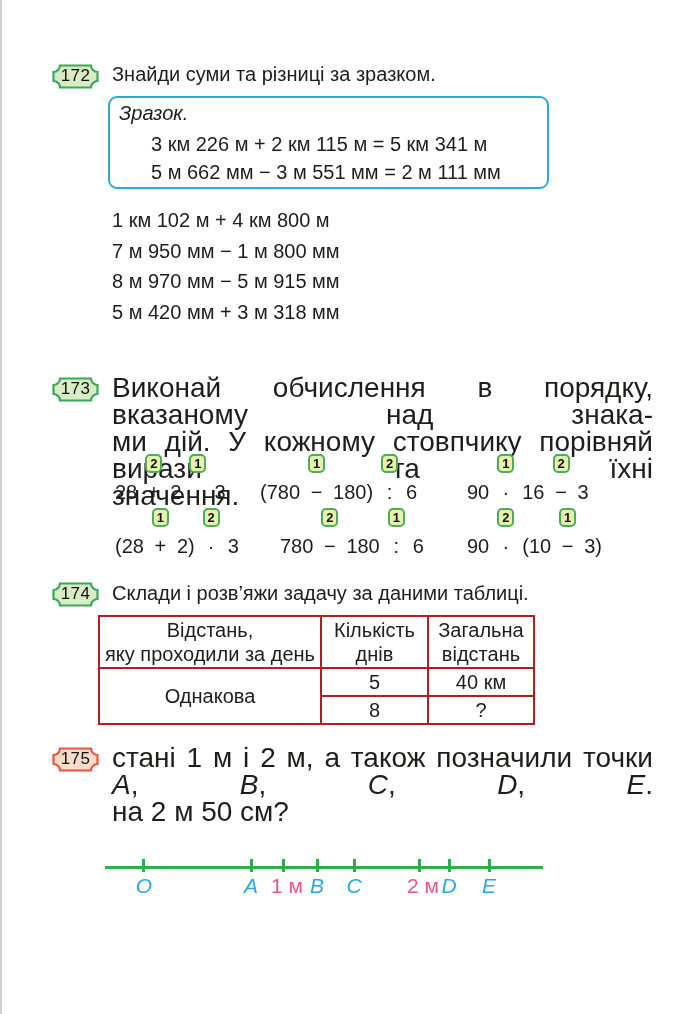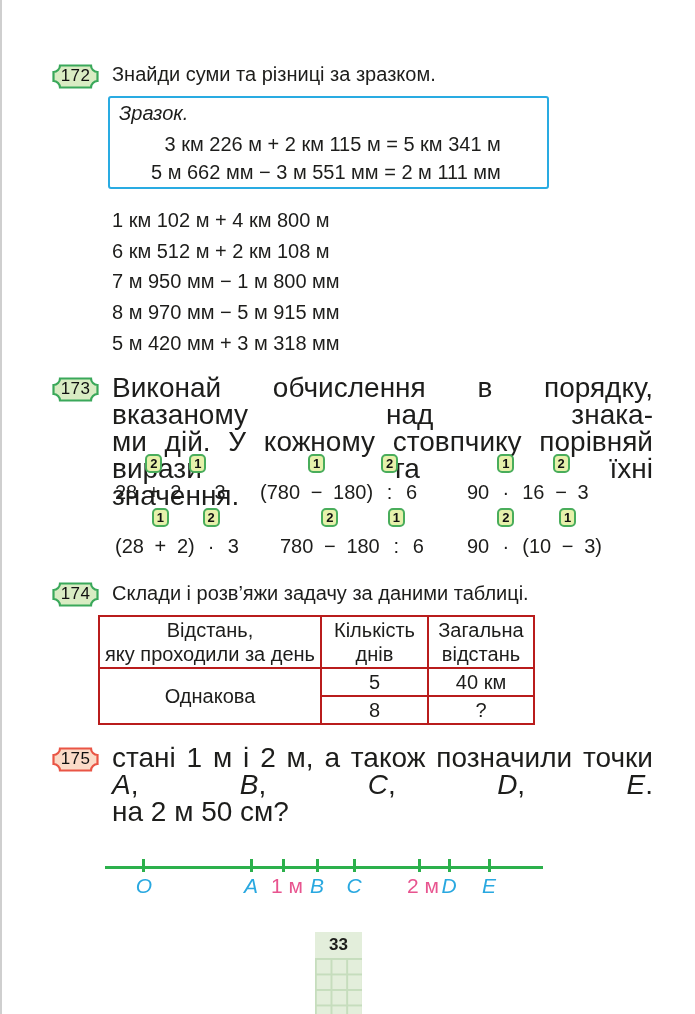--- a/index.html
+++ b/index.html
@@ -22,21 +22,21 @@
   
   .title{position:absolute;font-size:20px;line-height:24px;}
   .para{position:absolute;width:541px;font-size:28px;line-height:27px;}
   .pline{white-space:nowrap;}
   .pline.fill{white-space:normal;text-align:justify;text-align-last:justify;}
   .it{font-style:italic;}
 
   
   .samplebox{
     position:absolute;left:108px;top:96px;width:441px;height:93px;
-    border:2.5px solid #29abe2;border-radius:3px;box-sizing:border-box;text-align:right;
+    border:2.5px solid #29abe2;border-radius:9px;box-sizing:border-box;
   }
   .sample-label{position:absolute;left:9px;top:4px;font-size:20px;font-style:italic;}
   .sample-lines{position:absolute;left:41px;top:32px;font-size:20px;line-height:28px;white-space:nowrap;}
 
   .ex-list{position:absolute;left:112px;top:205px;font-size:20px;line-height:30.7px;white-space:nowrap;}
 
   
   .expr{position:absolute;display:flex;column-gap:8px;align-items:flex-end;}
   .tok{display:flex;flex-direction:column;align-items:center;}
   .slot{height:27px;display:flex;align-items:flex-start;justify-content:center;}
@@ -95,21 +95,20 @@
   <div class="samplebox">
     <div class="sample-label">Зразок.</div>
     <div class="sample-lines">
       <div>3 км 226 м + 2 км 115 м = 5 км 341 м</div>
       <div>5 м 662 мм − 3 м 551 мм = 2 м 111 мм</div>
     </div>
   </div>
 
   <div class="ex-list">
       <div class="ex-line">1 км 102 м + 4 км 800 м</div>
-      <div class="ex-line">6 км 512 м + 2 км 108 м</div>
       <div class="ex-line">7 м 950 мм − 1 м 800 мм</div>
       <div class="ex-line">8 м 970 мм − 5 м 915 мм</div>
       <div class="ex-line">5 м 420 мм + 3 м 318 мм</div>
     </div>
 
   <div class="tagbadge badge-green" style="left:52px;top:377px;">
     <svg viewBox="0 0 47 25">
         <path d="M8,1.5 L39,1.5 C39,5 42,8 45.5,8 L45.5,17 C42,17 39,20 39,23.5 L8,23.5 C8,20 5,17 1.5,17 L1.5,8 C5,8 8,5 8,1.5 Z"></path>
       </svg>
     <span class="num">173</span>
@@ -343,17 +342,13 @@
       <div class="nlabel blue" style="left: 144px;">O</div>
       <div class="nlabel blue" style="left: 251px;">A</div>
       <div class="nlabel pink" style="left: 287px;">1 м</div>
       <div class="nlabel blue" style="left: 317px;">B</div>
       <div class="nlabel blue" style="left: 354px;">C</div>
       <div class="nlabel pink" style="left: 423px;">2 м</div>
       <div class="nlabel blue" style="left: 449px;">D</div>
       <div class="nlabel blue" style="left: 489px;">E</div>
     </div>
 
-  <div class="footer-block">
-    <div class="page-num">33</div>
-    <div class="grid"></div>
-  </div>
 </div>
 
 </body></html>

